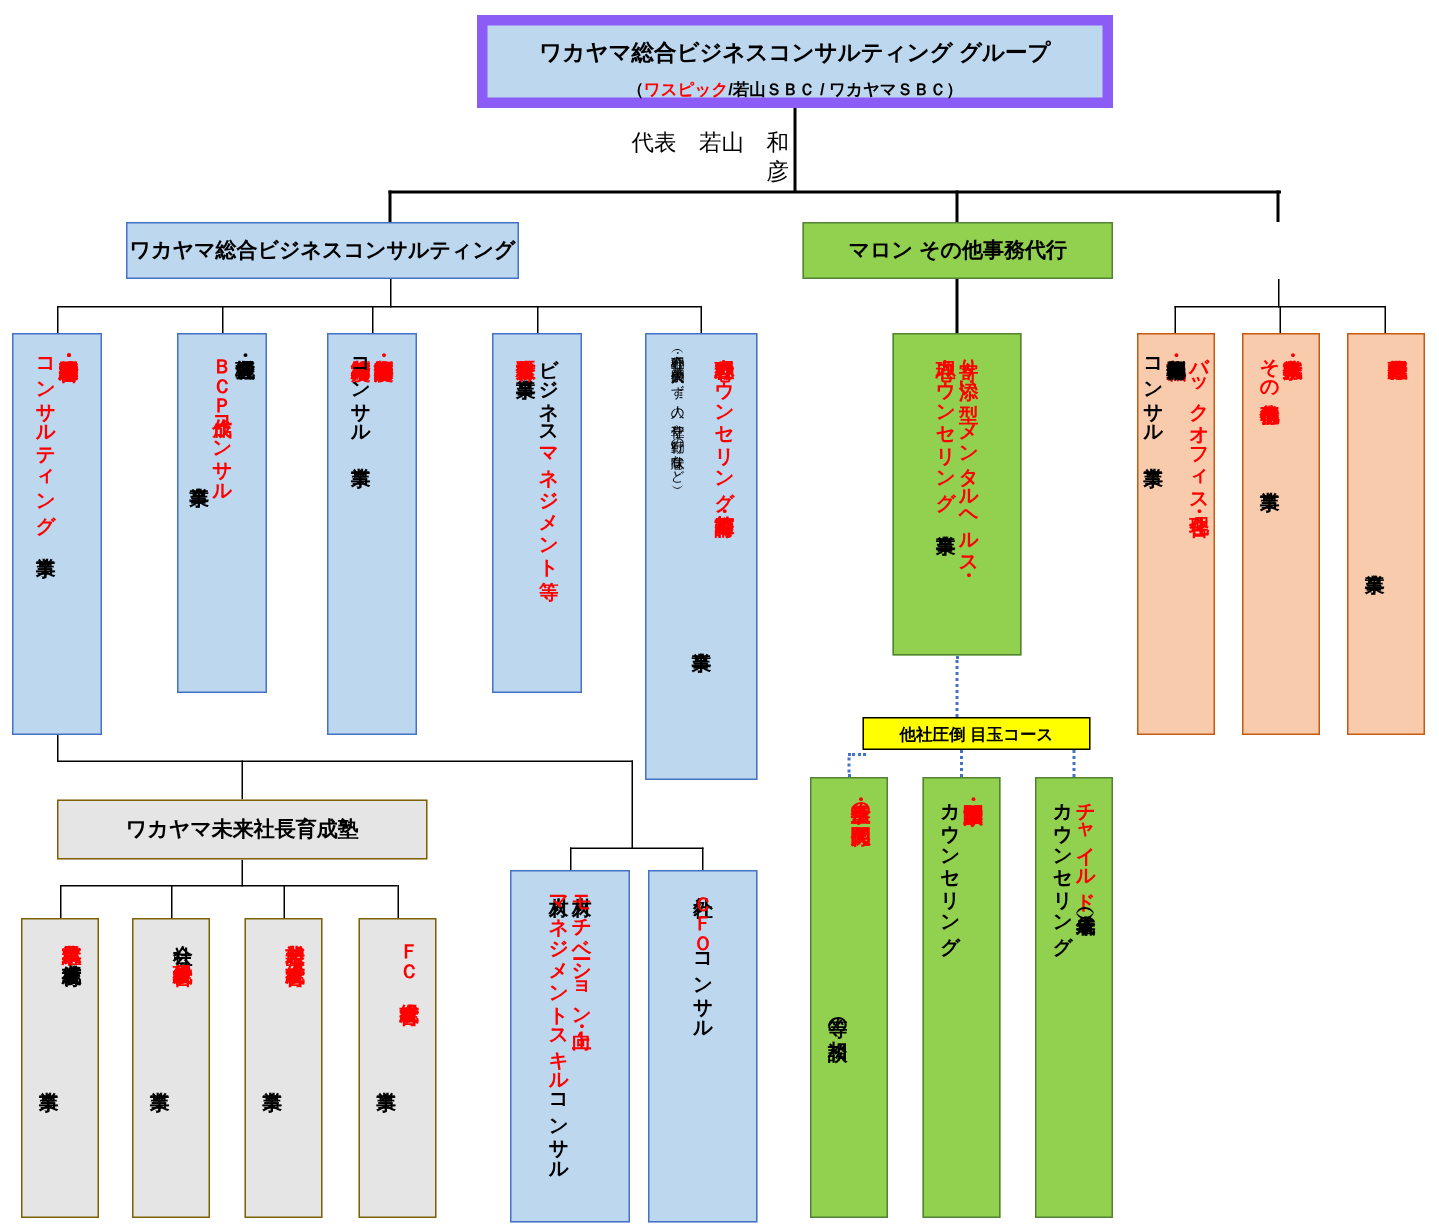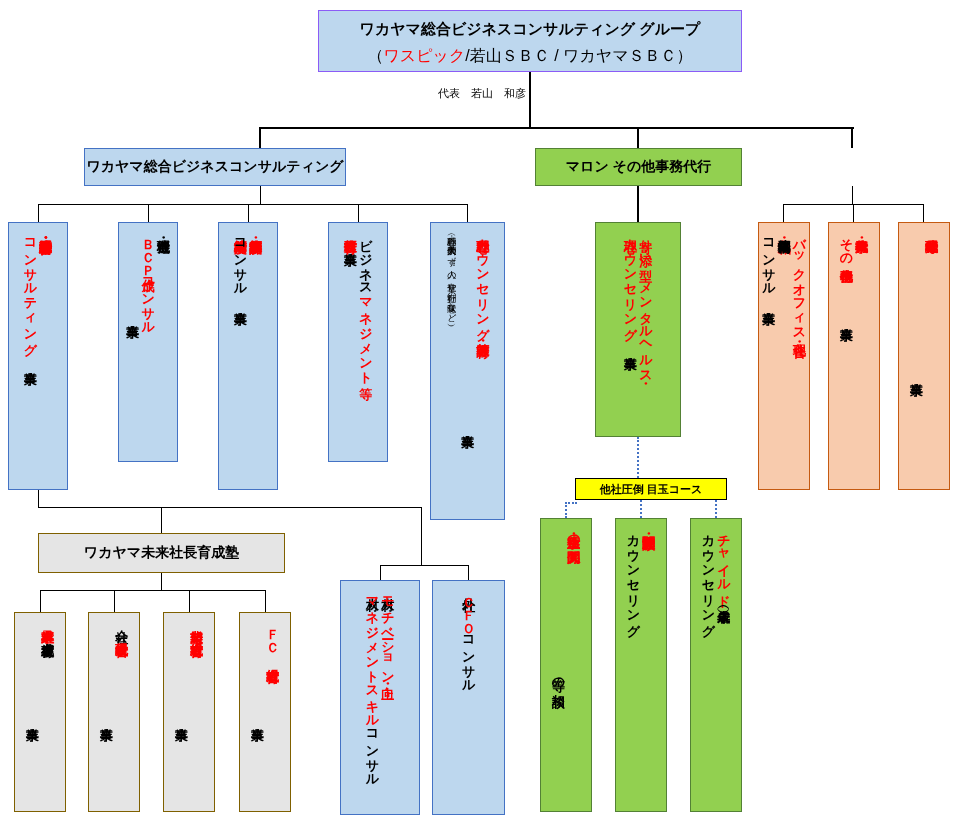--- a/index.html
+++ b/index.html
@@ -7,25 +7,25 @@
   body { font-family:"Liberation Sans","DejaVu Sans",sans-serif; color:#000; }
   .canvas { position:relative; width:959px; height:819px; background:#fff; overflow:hidden; }
 
   
   .ln { position:absolute; background:#000; }
   
   .dv { position:absolute; width:0; border-left:2px dotted #4472C4; }
   .dh { position:absolute; height:0; border-top:2px dotted #4472C4; }
 
   .topbox { position:absolute; left:318px; top:10px; width:424px; height:62px;
-            background:#BDD7EE; border:1px solid #8b5cf6; text-align:center; padding-top:9px; }
+            background:#BDD7EE; border:7px solid #8b5cf6; text-align:center; padding-top:9px; }
   .topbox .t1 { font-size:15px; font-weight:bold; }
-  .topbox .t2 { font-size:16px; font-weight:normal; margin-top:7px; }
+  .topbox .t2 { font-size:11px; font-weight:bold; margin-top:7px; }
 
-  .rep { position:absolute; left:420px; top:86px; width:106px; font-size:11px; text-align:right; }
+  .rep { position:absolute; left:420px; top:86px; width:106px; font-size:15px; text-align:right; }
 
   .hdr { position:absolute; display:flex; align-items:center; justify-content:center;
          font-size:14px; font-weight:bold; border:1px solid; text-align:center; }
 
   .vbox { position:absolute; display:flex; justify-content:center; border:1px solid; padding:7px 2px; }
   .vtext { writing-mode:vertical-rl; text-orientation:mixed; font-size:13px; font-weight:bold;
            line-height:1.18; height:100%; }
 
   .blue  { background:#BDD7EE; border-color:#4472C4; }
   .green { background:#92D050; border-color:#538135; }

